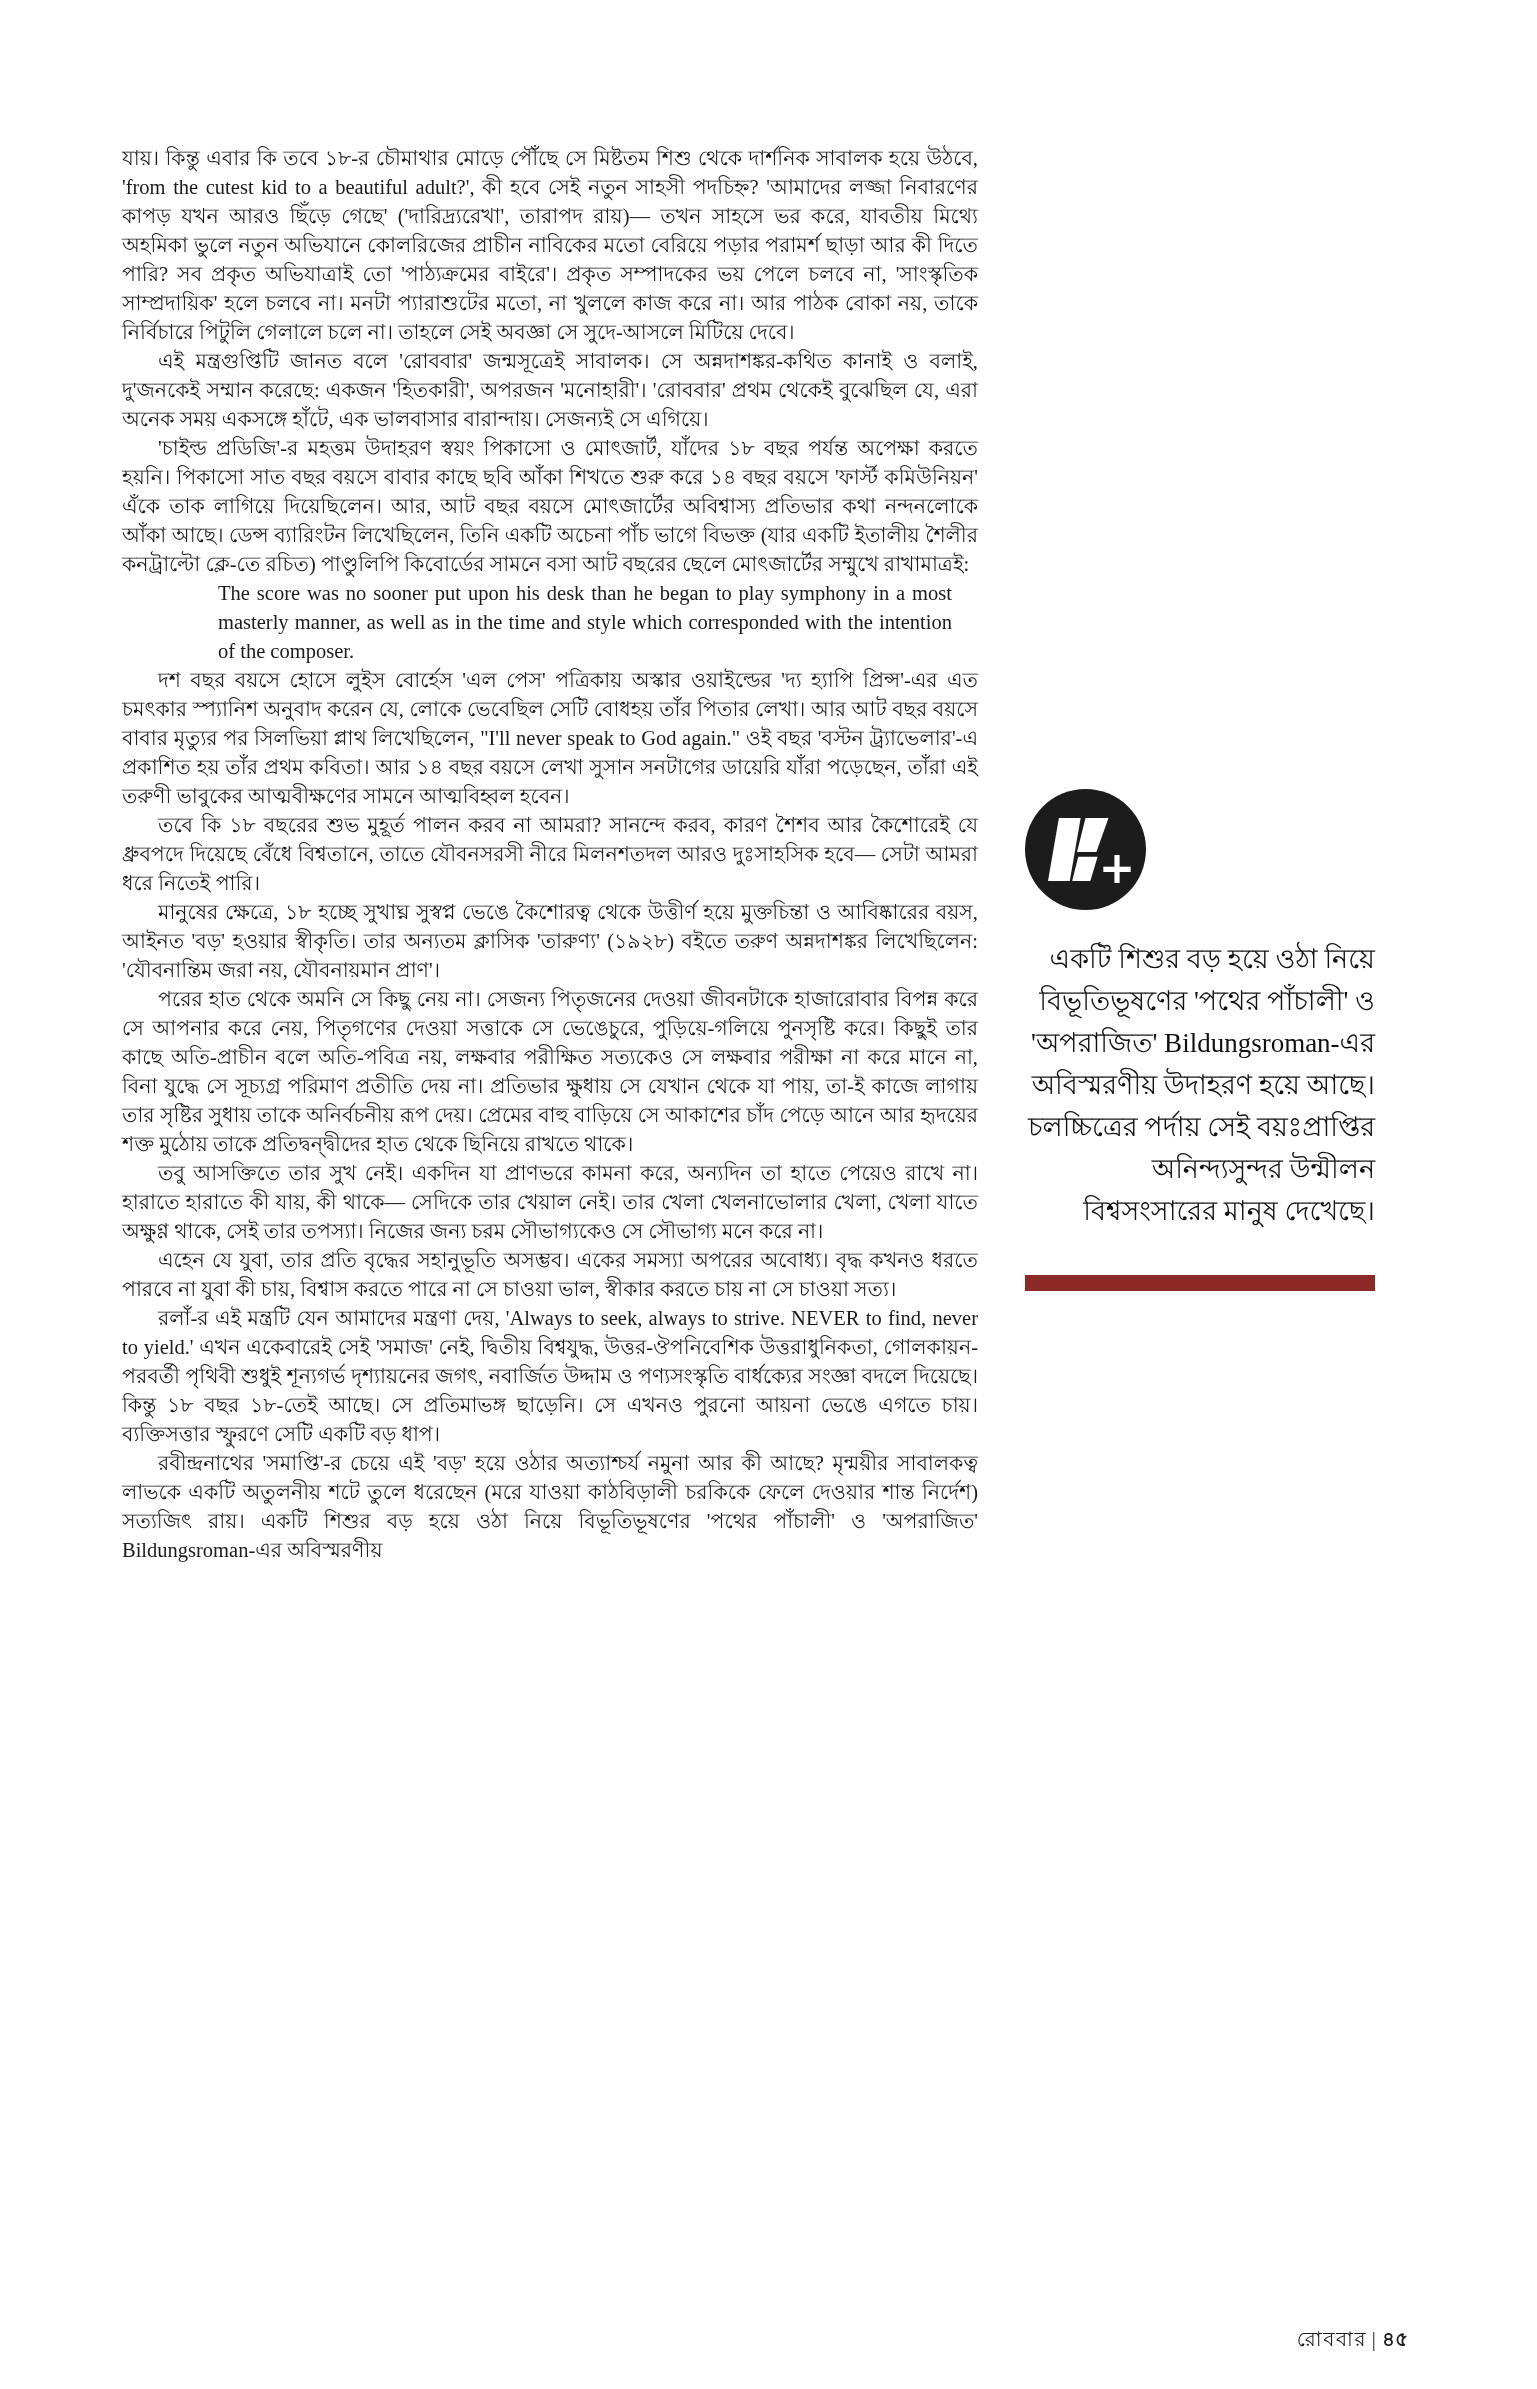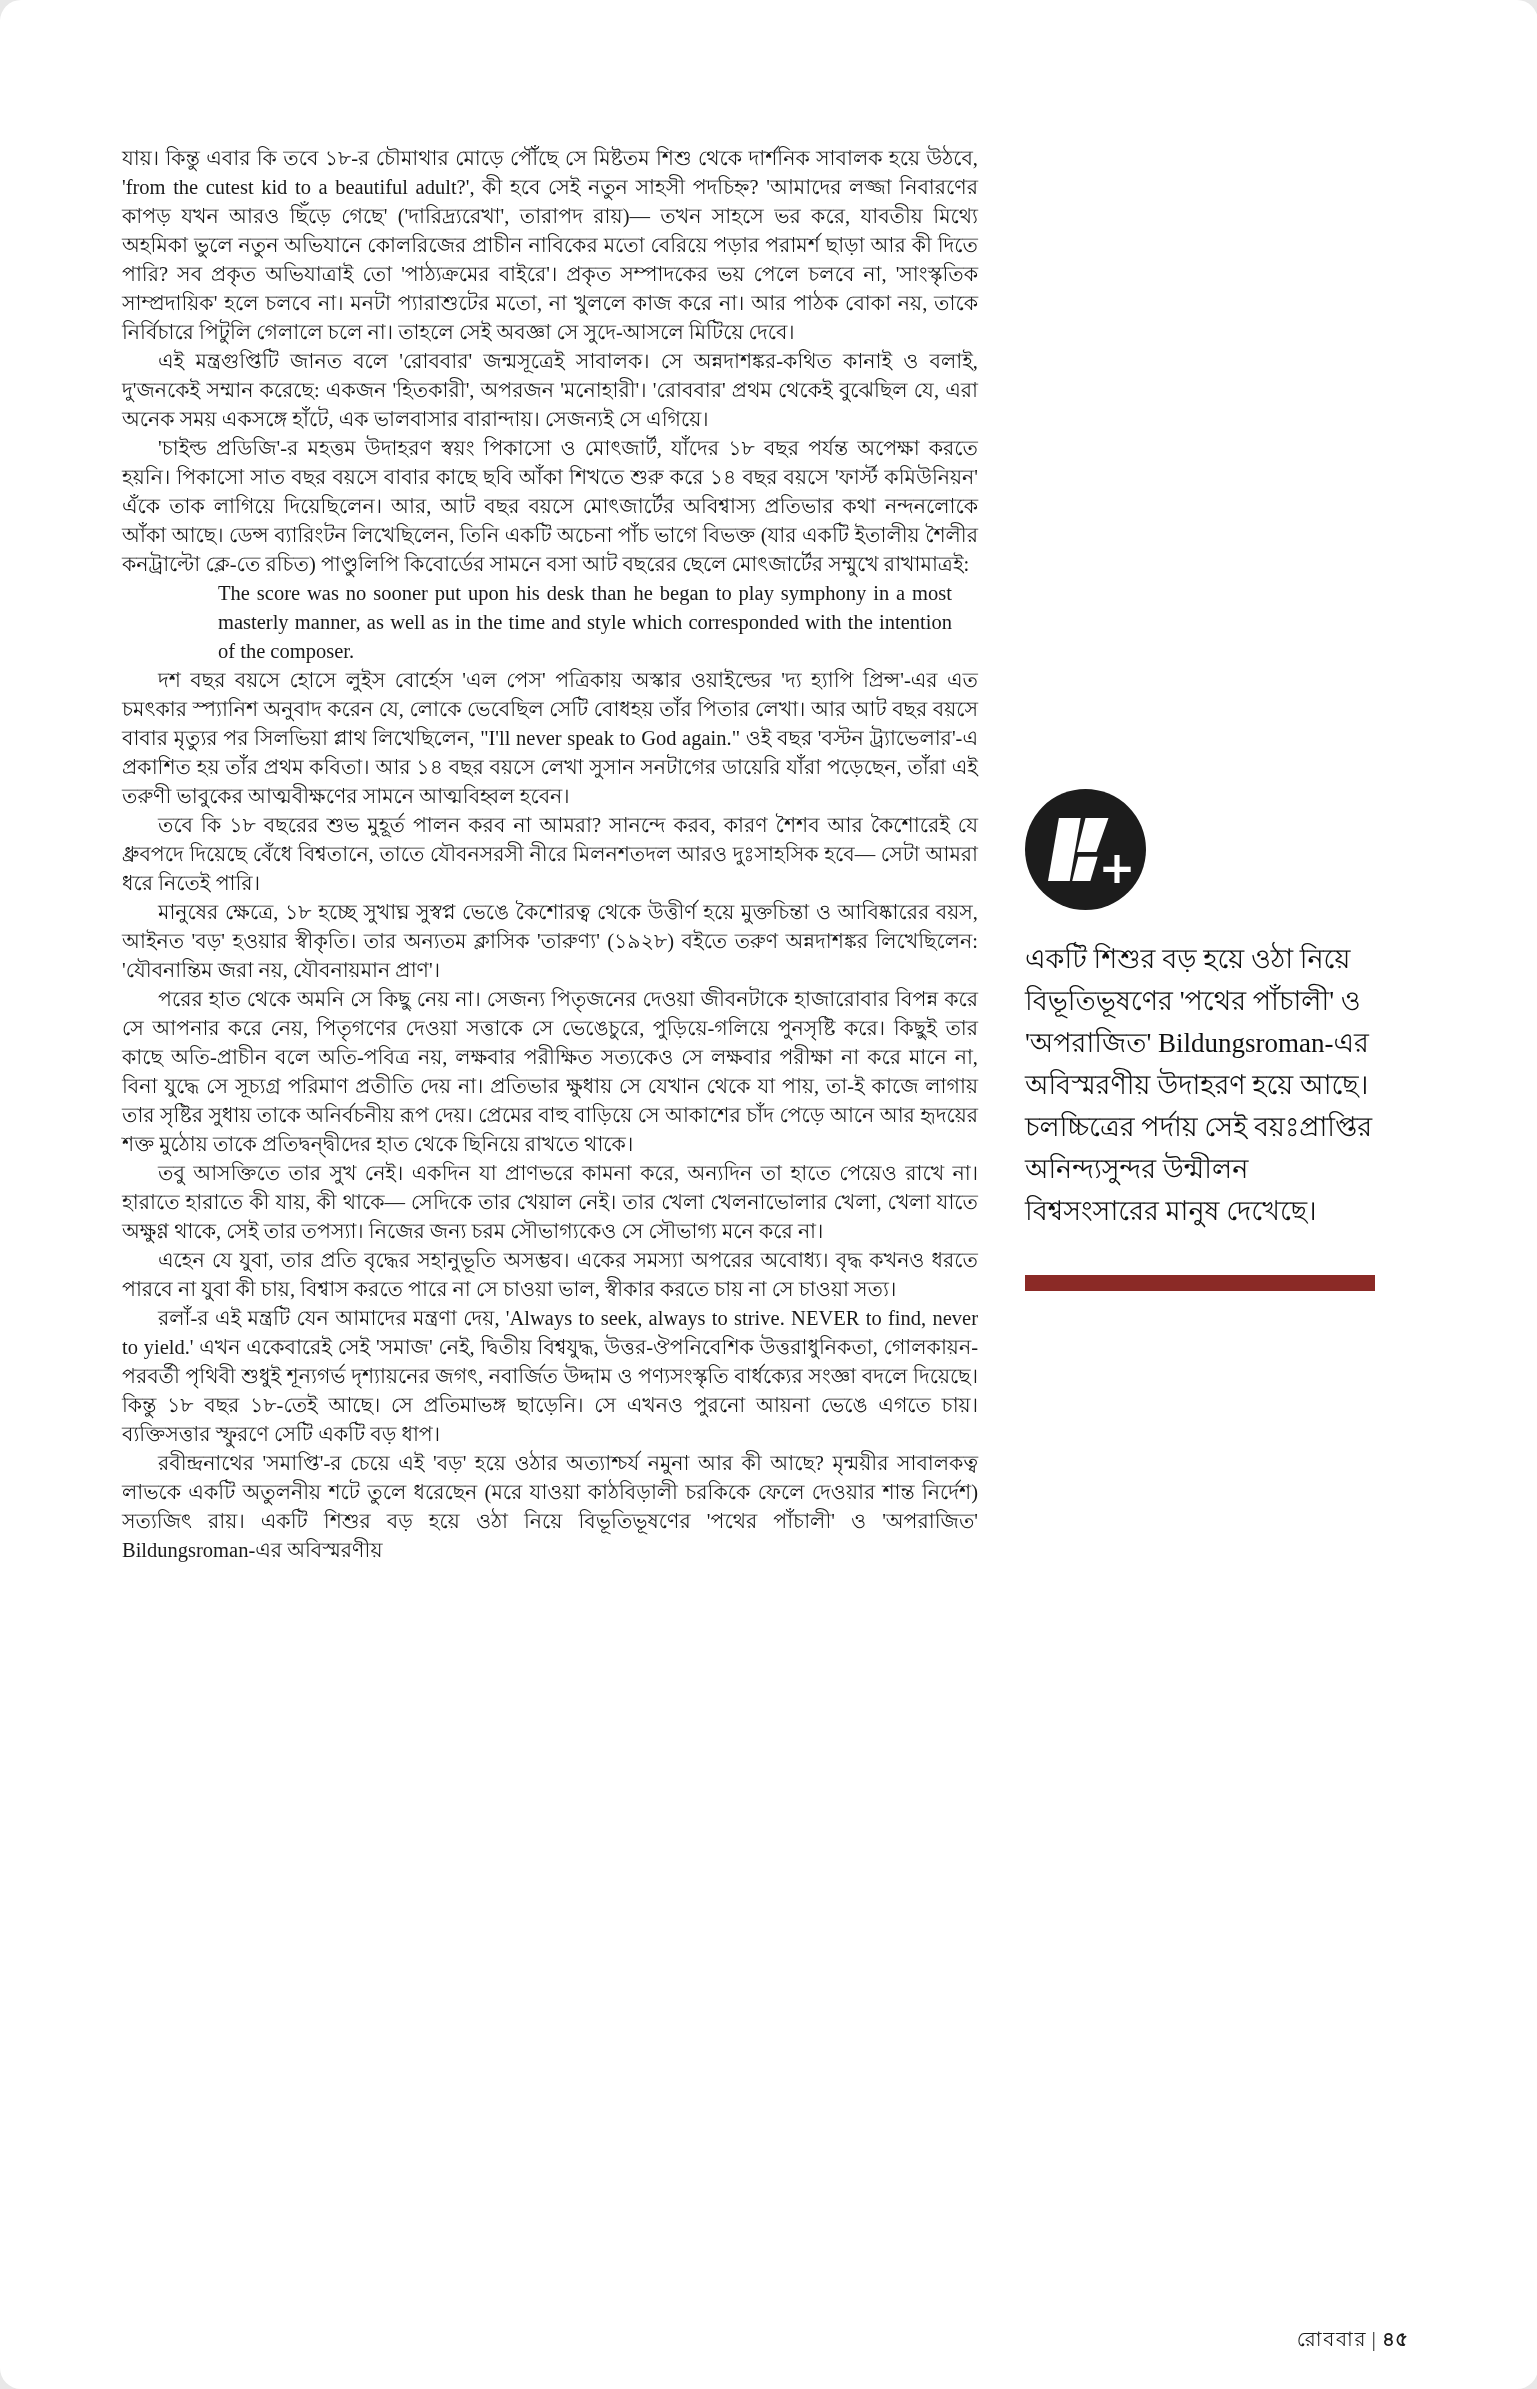--- a/index.html
+++ b/index.html
@@ -4,21 +4,20 @@
 <style>
   html,body{margin:0;padding:0;background:#e8e8e8;}
   .page{
     position:relative;
     width:1538px;
     height:2389px;
     background:#ffffff;
     font-family:"Liberation Serif","DejaVu Serif",serif;
     color:#1a1a1a;
     overflow:hidden;
-    border-radius:21px;
   }
   .main-column{
     position:absolute;
     left:122px;
     top:144px;
     width:856px;
     font-size:20.5px;
     line-height:29px;
     text-align:justify;
   }
@@ -43,21 +42,21 @@
     width:350px;
   }
   .logo-wrap{
     width:121px;
     height:121px;
     margin:0 0 28px 0;
   }
   .pull-quote{
     font-size:27px;
     line-height:42px;
-    text-align:left;
+    text-align:right;
     color:#111111;
   }
   .accent-bar{
     margin-top:43px;
     width:350px;
     height:15.5px;
     background:#8b2a26;
   }
   .page-footer{
     position:absolute;

